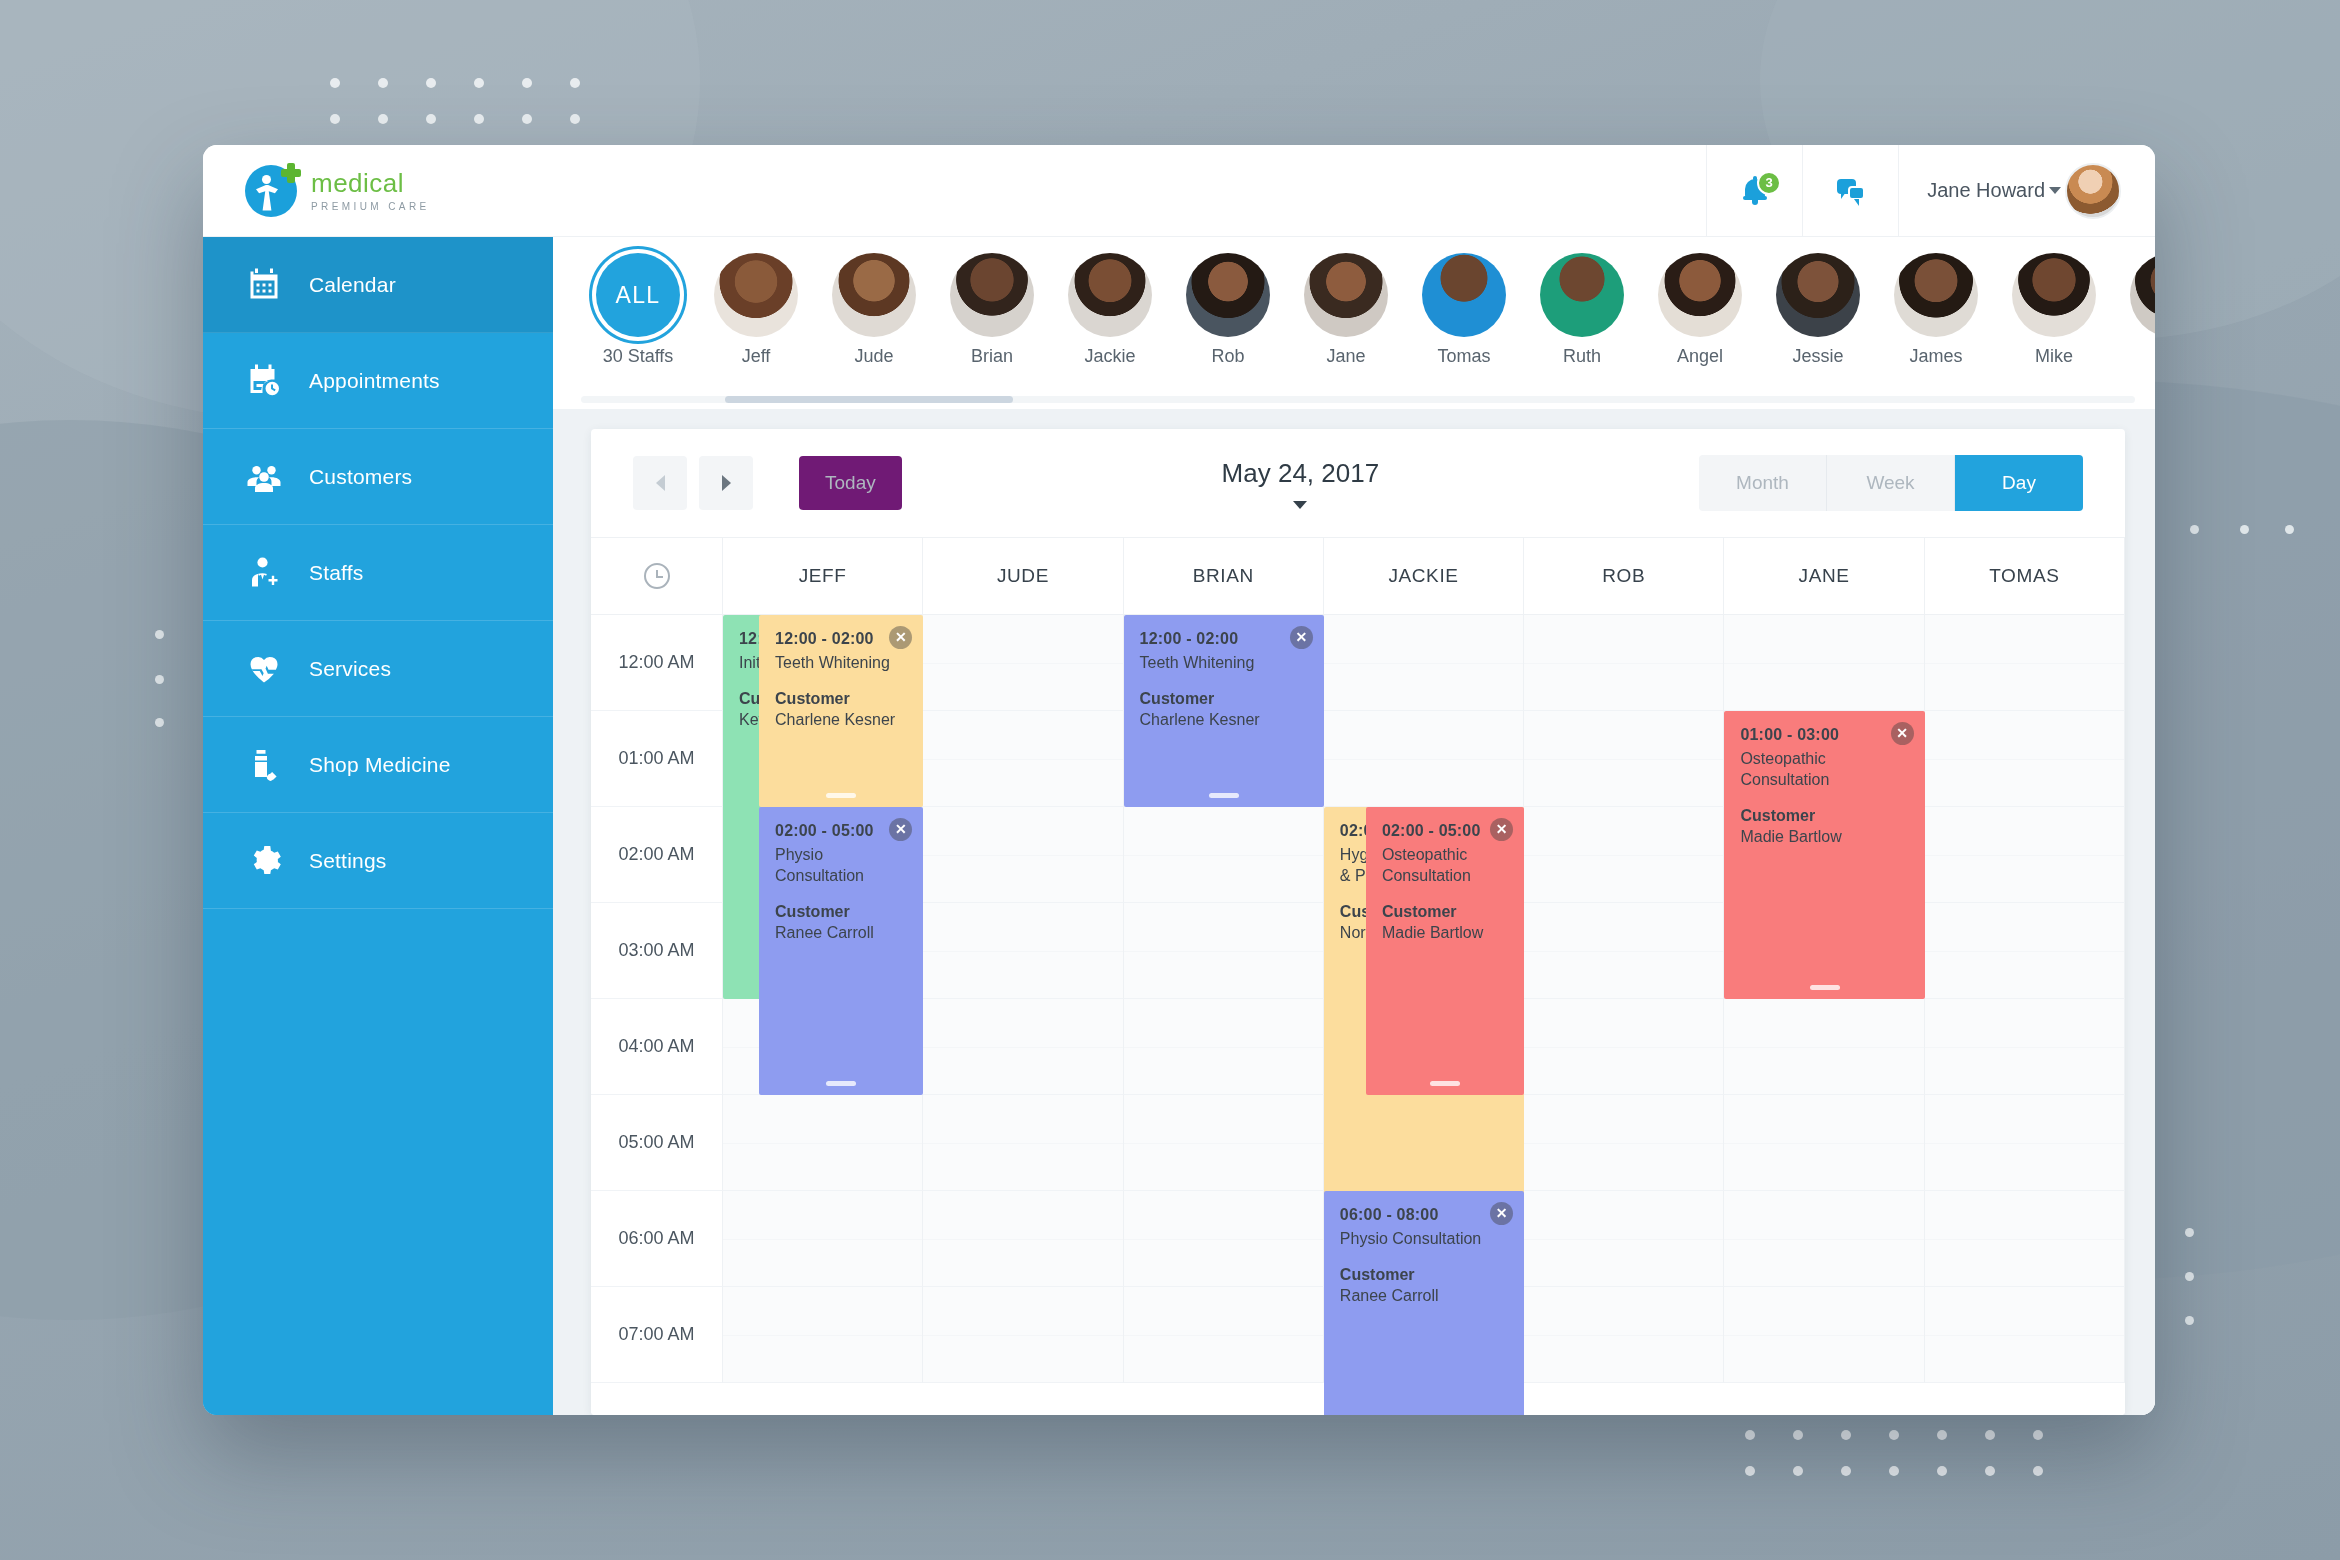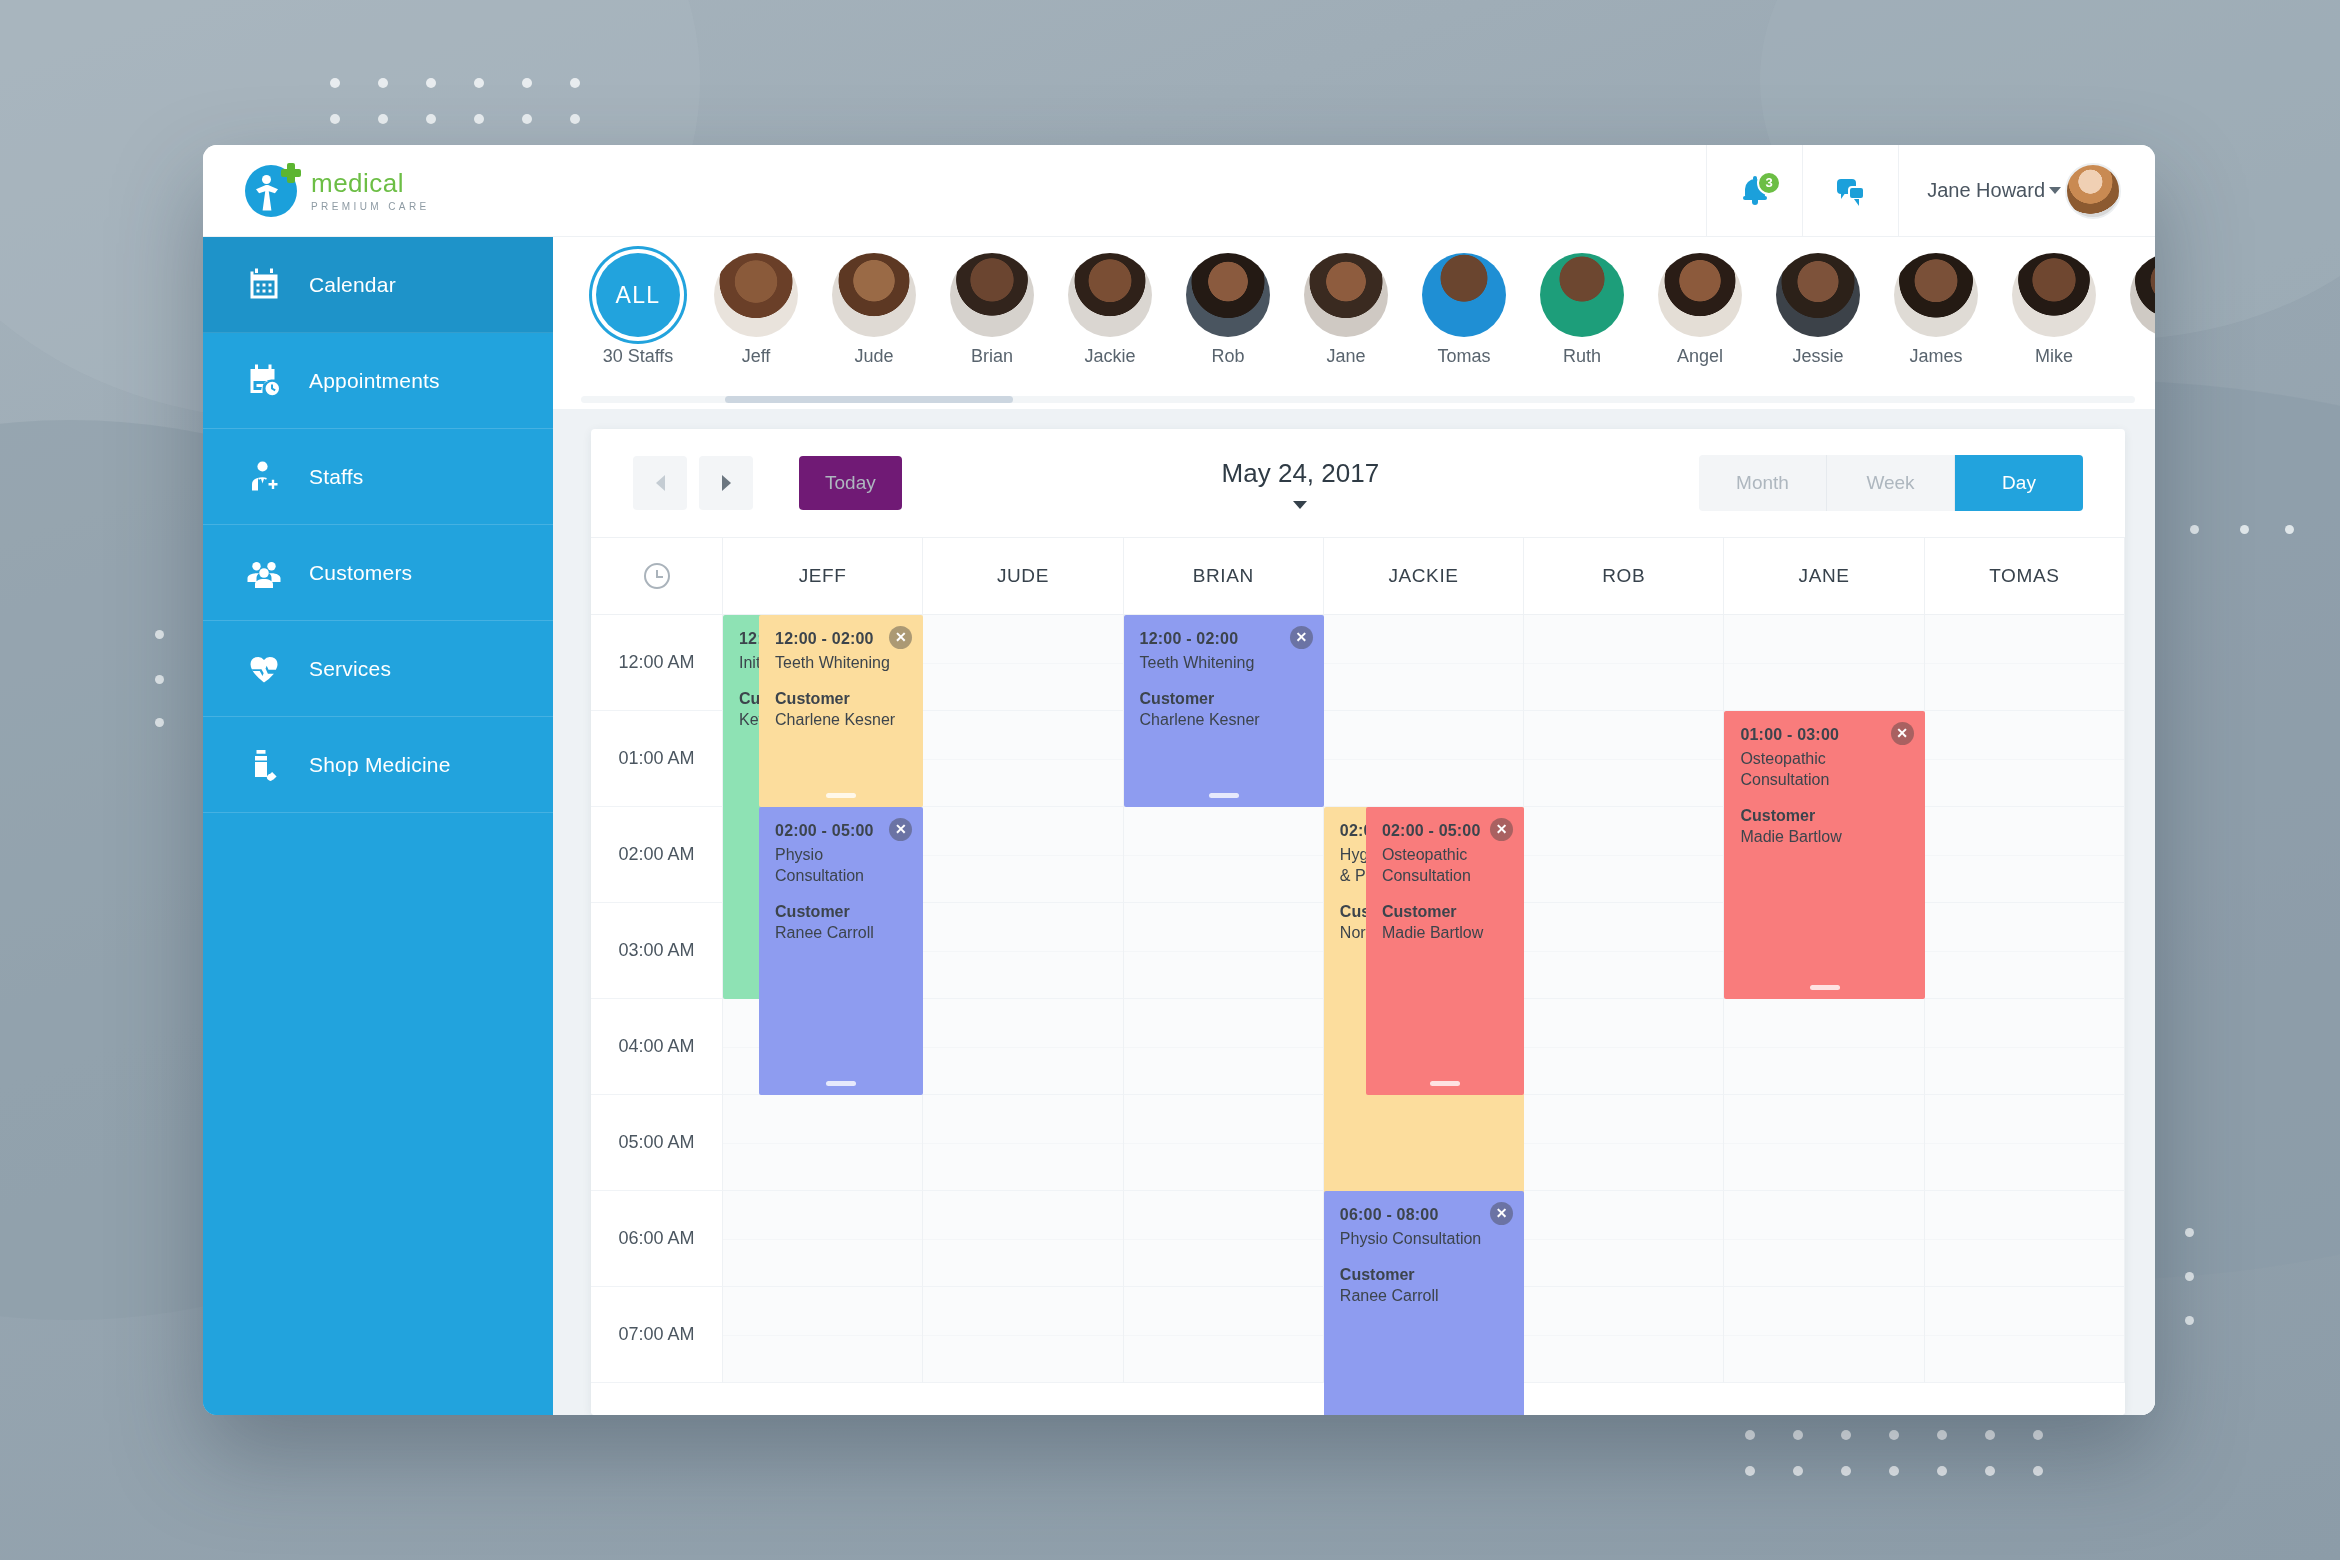--- a/index.html
+++ b/index.html
@@ -345,57 +345,65 @@
           <svg viewBox="0 0 24 24">
               <path d="M6 1h2v3H6zM15 1h2v3h-2zM3 4h16v7h-2.2A5.8 5.8 0 0 0 11 16.8V20H3V4zm2 4v10h5.2a6 6 0 0 1 .4-2H7v-2h4.8a5.9 5.9 0 0 1 3.2-2H5V8zm12.5 4.5a4.5 4.5 0 1 1 0 9 4.5 4.5 0 0 1 0-9zm-.8 1.9v3l2.4 1.4.7-1.2-1.8-1V14.4z"></path>
             </svg>
         </span>
         <span class="nav-label">Appointments</span>
       </div>
 
       <div class="nav-item">
         <span class="nav-ico">
           <svg viewBox="0 0 24 24">
-              <circle cx="11" cy="5" r="3.4"></circle>
-              <path d="M4 21v-4.4c0-2.6 3-4.4 7-4.4 1 0 2 .1 2.9.4l-.5 1.3-1.4-.7-1 3.2-1-3.2-1.4.7-.6-1.4V21H4zm13.2-7.2h1.6v2.2H21v1.6h-2.2V20h-1.6v-2.4H15V16h2.2v-2.2z"></path>
-            </svg>
-        </span>
-        <span class="nav-label">Staffs</span>
-      </div>
-
-      <div class="nav-item">
-        <span class="nav-ico">
-          <svg viewBox="0 0 24 24">
               <circle cx="7" cy="7.5" r="2.8"></circle>
               <circle cx="17" cy="7.5" r="2.8"></circle>
               <circle cx="12" cy="12" r="3.2"></circle>
               <path d="M1 15.5c0-2 2.6-3.4 6-3.4.6 0 1.2 0 1.7.1-1 .8-1.6 1.9-1.7 3.1V18H1v-2.5zM17 12.1c3.4 0 6 1.4 6 3.4V18h-6v-2.7c0-1.2-.6-2.3-1.7-3.1.5-.1 1.1-.1 1.7-.1zM12 16c3.4 0 6 1.4 6 3.4V22H6v-2.6C6 17.4 8.6 16 12 16z"></path>
             </svg>
         </span>
         <span class="nav-label">Customers</span>
       </div>
 
       <div class="nav-item">
         <span class="nav-ico">
           <svg viewBox="0 0 24 24">
+              <circle cx="11" cy="5" r="3.4"></circle>
+              <path d="M4 21v-4.4c0-2.6 3-4.4 7-4.4 1 0 2 .1 2.9.4l-.5 1.3-1.4-.7-1 3.2-1-3.2-1.4.7-.6-1.4V21H4zm13.2-7.2h1.6v2.2H21v1.6h-2.2V20h-1.6v-2.4H15V16h2.2v-2.2z"></path>
+            </svg>
+        </span>
+        <span class="nav-label">Staffs</span>
+      </div>
+
+      <div class="nav-item">
+        <span class="nav-ico">
+          <svg viewBox="0 0 24 24">
               <path d="M12 21S3 14.6 3 8.9A5 5 0 0 1 12 6a5 5 0 0 1 9 2.9c0 1.2-.4 2.4-1.1 3.6H15l-1.2-2.6-2 5-1.5-2.8H3.9c.2.4.5.8.8 1.2h4.5l1.8 3.3 2-5 1.6 3.5h4A30 30 0 0 1 12 21z"></path>
             </svg>
         </span>
         <span class="nav-label">Services</span>
       </div>
 
       <div class="nav-item">
         <span class="nav-ico">
           <svg viewBox="0 0 24 24">
               <path d="M7 2h6v2.5H7V2zm-1 4h8v3H6V6zm0 4h8v10H6V10zm2 2v2H7v-2h1zm9.4 4.6 3 3-2.3 2.3-3-3 2.3-2.3zm-2.8 2.1a2.3 2.3 0 1 1 3.3 3.2 2.3 2.3 0 0 1-3.3-3.2z"></path>
             </svg>
         </span>
         <span class="nav-label">Shop Medicine</span>
       </div>
 
+      <div class="nav-item">
+        <span class="nav-ico">
+          <svg viewBox="0 0 24 24">
+              <path d="M12 8.4A3.6 3.6 0 1 0 12 15.6 3.6 3.6 0 0 0 12 8.4zm9.2 4.9.1-1.3-.1-1.3 2-1.6-2-3.4-2.4.8a8 8 0 0 0-2.2-1.3L16.2 2h-4l-.4 2.5a8 8 0 0 0-2.2 1.3l-2.4-.8-2 3.4 2 1.6-.1 1.3.1 1.3-2 1.6 2 3.4 2.4-.8a8 8 0 0 0 2.2 1.3l.4 2.5h4l.4-2.5a8 8 0 0 0 2.2-1.3l2.4.8 2-3.4-2-1.6z"></path>
+            </svg>
+        </span>
+        <span class="nav-label">Settings</span>
+      </div>
 
       <div class="sidebar-fill"></div>
     </div>
 
     <div class="main">
 
       <div class="staff-strip">
         <div class="staff">
           <span class="ring">ALL</span>
           <span class="nm">30 Staffs</span>

